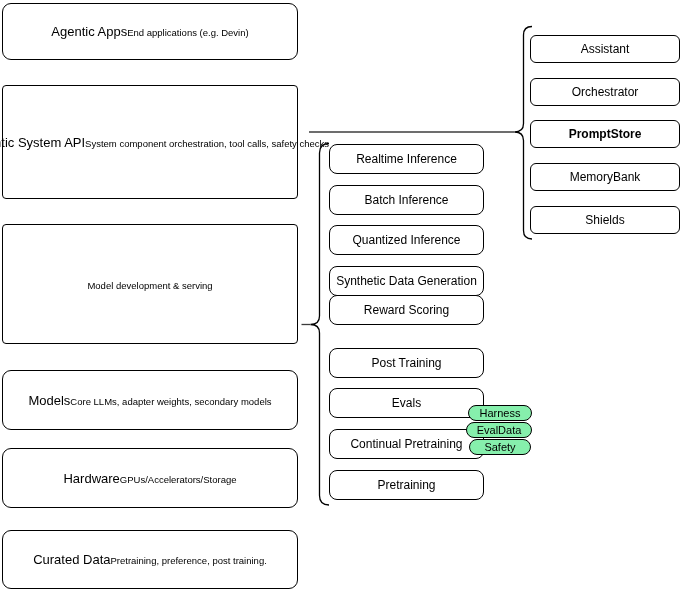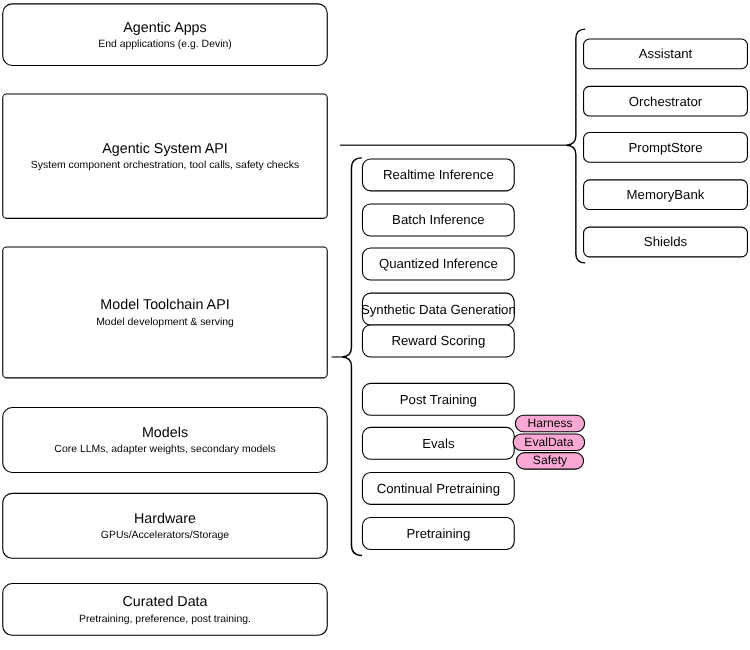--- a/index.html
+++ b/index.html
@@ -11,53 +11,54 @@
     overflow: hidden;
   }
   .canvas { position: relative; width: 682px; height: 591px; background: #ffffff; }
   .overlay { position: absolute; left: 0; top: 0; z-index: 1; }
   .box {
     position: absolute;
     box-sizing: border-box;
     border: 1.3px solid #000000;
     background: #ffffff;
     display: flex;
-    flex-direction: column;
+    flex-direction: row;
     align-items: center;
     justify-content: center;
     text-align: center;
     z-index: 2;
   }
   .box .title { font-size: 13px; line-height: 15px; white-space: nowrap; }
   .box .subtitle { font-size: 9.5px; line-height: 12px; margin-top: 3px; white-space: nowrap; }
   .stack-box { left: 2px; width: 296px; }
   .r-small { border-radius: 9px; }
   .r-big { border-radius: 4px; }
   .tool-box {
-    left: 329px; width: 139px; height: 30px;
+    left: 329px; width: 155px; height: 30px;
     border-radius: 8px;
     font-size: 12px; white-space: nowrap;
   }
   .comp-box {
     left: 530px; width: 150px; height: 28px;
     border-radius: 6px;
     font-size: 12px; white-space: nowrap;
   }
   .tag {
     position: absolute;
     box-sizing: border-box;
     border: 1.2px solid #000000;
     border-radius: 9px;
-    background: #f9a8d4;
+    background: #86efac;
     display: flex;
     align-items: center;
     justify-content: center;
     font-size: 11px;
     white-space: nowrap;
     z-index: 3;
+    margin-top: 28px;
   }
 </style>
 </head>
 <body>
 
 <div class="canvas">
 
   <svg class="overlay" width="682" height="591" viewBox="0 0 682 591">
 
     <path d="M 329 143.5 Q 319.5 143.5 319.5 153 L 319.5 316 Q 319.5 324.5 310.5 324.5 Q 319.5 324.5 319.5 333 L 319.5 495.5 Q 319.5 505 329 505" fill="none" stroke="#000000" stroke-width="1.3"></path>
@@ -71,35 +72,34 @@
     <div class="title">Agentic Apps</div>
     <div class="subtitle">End applications (e.g. Devin)</div>
   </div>
 
   <div class="box stack-box r-big" style="top:85px; height:114px;">
     <div class="title">Agentic System API</div>
     <div class="subtitle">System component orchestration, tool calls, safety checks</div>
   </div>
 
   <div class="box stack-box r-big" style="top:224px; height:120px;">
-    <div class="title">Model Toolchain API</div>
     <div class="subtitle">Model development &amp; serving</div>
   </div>
 
   <div class="box stack-box r-small" style="top:370px; height:60px;">
     <div class="title">Models</div>
     <div class="subtitle">Core LLMs, adapter weights, secondary models</div>
   </div>
 
   <div class="box stack-box r-small" style="top:448px; height:60px;">
     <div class="title">Hardware</div>
     <div class="subtitle">GPUs/Accelerators/Storage</div>
   </div>
 
-  <div class="box stack-box r-small" style="top:530px; height:48px;">
+  <div class="box stack-box r-small" style="top:530px; height:59px;">
     <div class="title">Curated Data</div>
     <div class="subtitle">Pretraining, preference, post training.</div>
   </div>
 
   <div class="box tool-box" style="top:144px;">
     <span>Realtime Inference</span>
   </div>
   <div class="box tool-box" style="top:185px;">
     <span>Batch Inference</span>
   </div>
@@ -134,21 +134,21 @@
   <div class="tag" style="left:469px; top:411px; width:62px; height:16px;">
     <span>Safety</span>
   </div>
 
   <div class="box comp-box" style="top:35px;">
     <span>Assistant</span>
   </div>
   <div class="box comp-box" style="top:78px;">
     <span>Orchestrator</span>
   </div>
-  <div class="box comp-box" style="top:120px;">
+  <div class="box comp-box" style="top:120px;font-weight:bold;">
     <span>PromptStore</span>
   </div>
   <div class="box comp-box" style="top:163px;">
     <span>MemoryBank</span>
   </div>
   <div class="box comp-box" style="top:206px;">
     <span>Shields</span>
   </div>
 
 </div>

